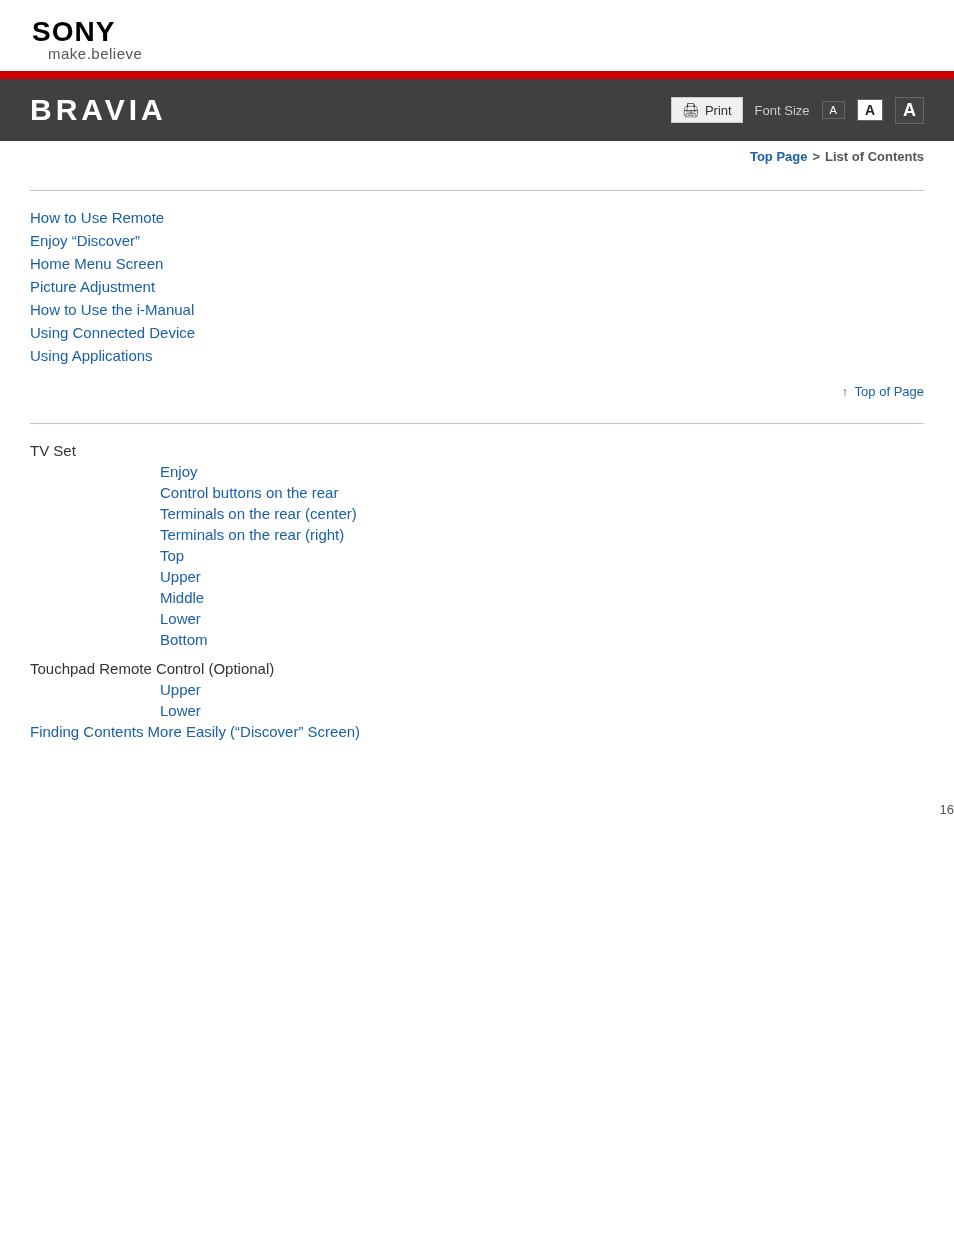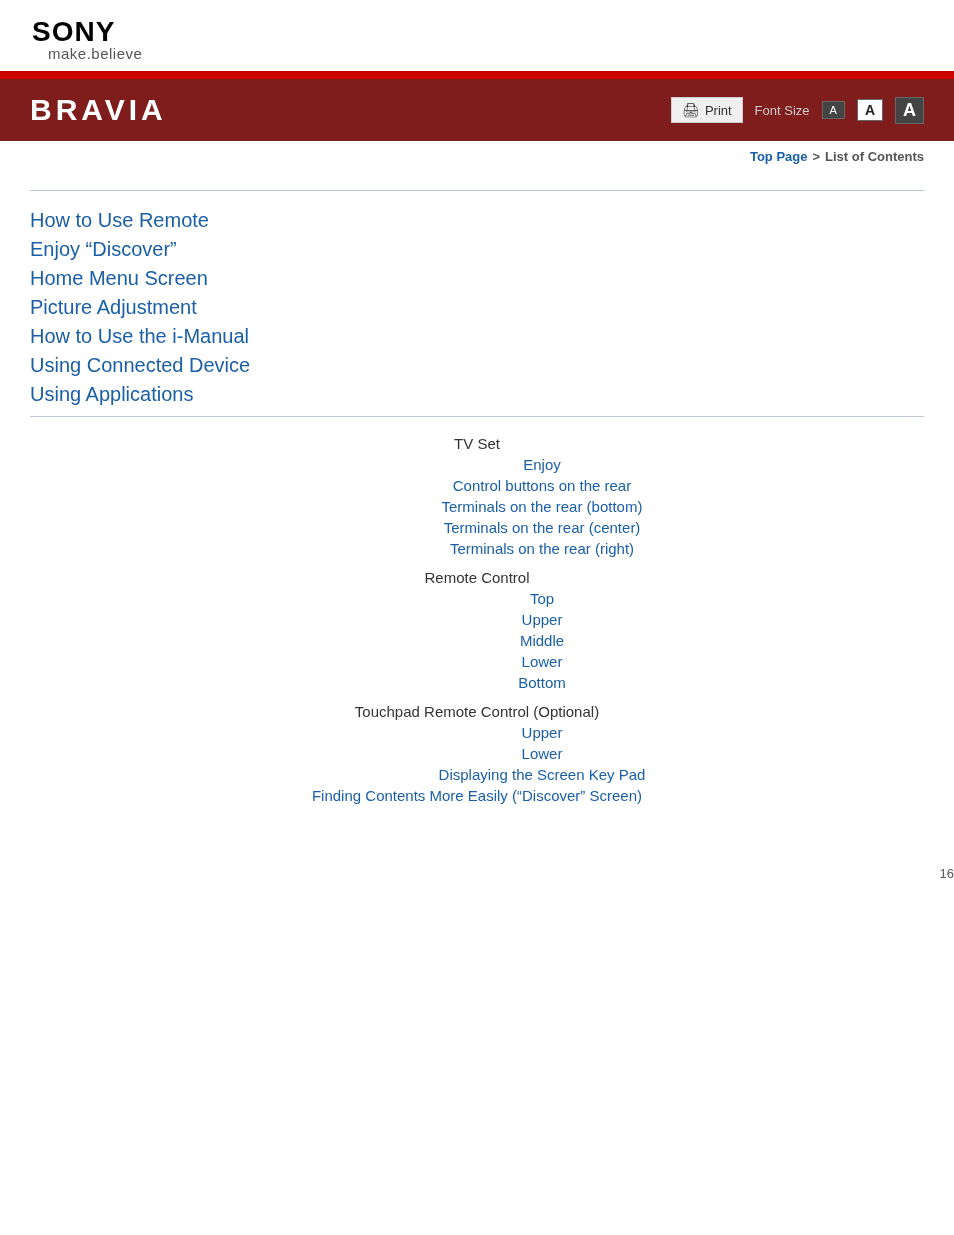--- a/index.html
+++ b/index.html
@@ -38,21 +38,21 @@
 
     
     .red-bar {
       height: 8px;
       background: #c00;
       width: 100%;
     }
 
     
     .bravia-bar {
-      background: #7f1d1d;
+      background: #404040;
       display: flex;
       align-items: center;
       justify-content: space-between;
       padding: 14px 30px;
     }
     .bravia-title {
       color: #fff;
       font-size: 30px;
       font-weight: bold;
       letter-spacing: 4px;
@@ -132,21 +132,21 @@
     .nav-links {
       list-style: none;
       margin-bottom: 10px;
     }
     .nav-links li {
       margin-bottom: 6px;
     }
     .nav-link {
       color: #1a5fa8;
       text-decoration: none;
-      font-size: 20px;
+      font-size: 15px;
       cursor: pointer;
     }
 
     
     .top-of-page {
       display: flex;
       justify-content: flex-end;
       padding: 10px 0 16px 0;
       font-size: 13px;
     }
@@ -155,21 +155,20 @@
       text-decoration: none;
       cursor: pointer;
     }
     .top-of-page .arrow-up {
       margin-right: 3px;
     }
 
     
     .toc-section {
       margin-bottom: 8px;
-      text-align: center;
     }
     .toc-category {
       font-size: 15px;
       color: #333;
       margin: 12px 0 4px 30px;
       font-weight: normal;
     }
     .toc-category.top-level {
       margin-left: 0;
     }
@@ -240,50 +239,53 @@
   <ul class="nav-links" id="top-nav-list">
       <li><a class="nav-link">How to Use Remote</a></li>
       <li><a class="nav-link">Enjoy “Discover”</a></li>
       <li><a class="nav-link">Home Menu Screen</a></li>
       <li><a class="nav-link">Picture Adjustment</a></li>
       <li><a class="nav-link">How to Use the i-Manual</a></li>
       <li><a class="nav-link">Using Connected Device</a></li>
       <li><a class="nav-link">Using Applications</a></li>
     </ul>
 
+  <div class="top-of-page">
+    <a>
+      <span class="arrow-up">↑</span>
+      <span>Top of Page</span>
+    </a>
+  </div>
 
   <hr class="divider">
 
   <div class="toc-section" id="toc-container">
       <div>
         <div class="toc-category top-level">TV Set</div>
         <ul class="toc-sub-links">
           <li><a class="toc-sub-link">Enjoy</a></li>
           <li><a class="toc-sub-link">Control buttons on the rear</a></li>
-          <li><a class="toc-sub-link">Terminals on the rear (bottom)</a></li>
           <li><a class="toc-sub-link">Terminals on the rear (center)</a></li>
           <li><a class="toc-sub-link">Terminals on the rear (right)</a></li>
         </ul>
       </div>
       <div>
-        <div class="toc-category top-level">Remote Control</div>
         <ul class="toc-sub-links">
           <li><a class="toc-sub-link">Top</a></li>
           <li><a class="toc-sub-link">Upper</a></li>
           <li><a class="toc-sub-link">Middle</a></li>
           <li><a class="toc-sub-link">Lower</a></li>
           <li><a class="toc-sub-link">Bottom</a></li>
         </ul>
       </div>
       <div>
         <div class="toc-category top-level">Touchpad Remote Control (Optional)</div>
         <ul class="toc-sub-links">
           <li><a class="toc-sub-link">Upper</a></li>
           <li><a class="toc-sub-link">Lower</a></li>
-          <li><a class="toc-sub-link">Displaying the Screen Key Pad</a></li>
         </ul>
       </div>
       <div>
         <a class="toc-sub-link" style="margin-left: 0px; display: block; margin-bottom: 12px;">Finding Contents More Easily (“Discover” Screen)</a>
       </div>
     </div>
 
 </div>
 
 <div class="page-number">16</div>

